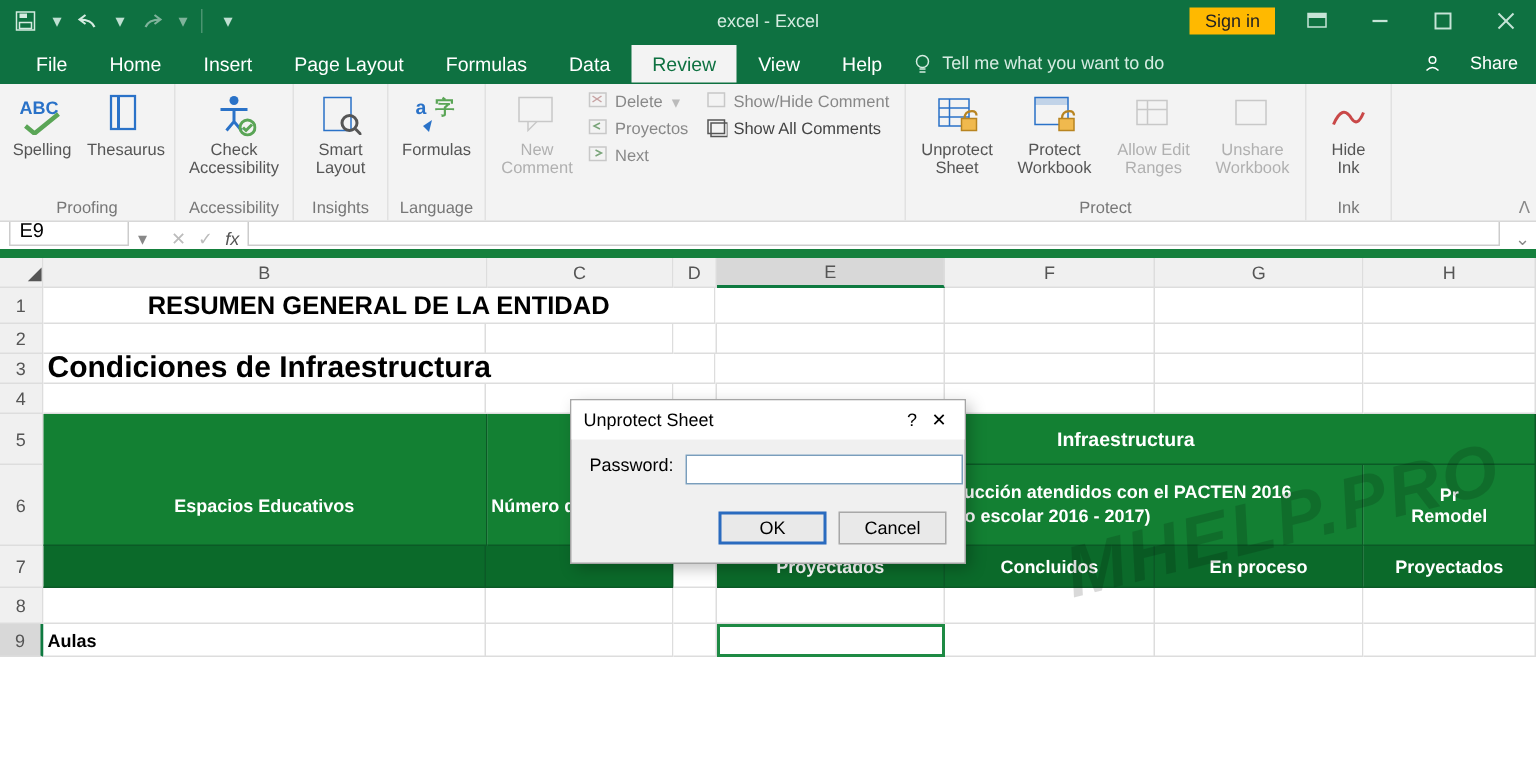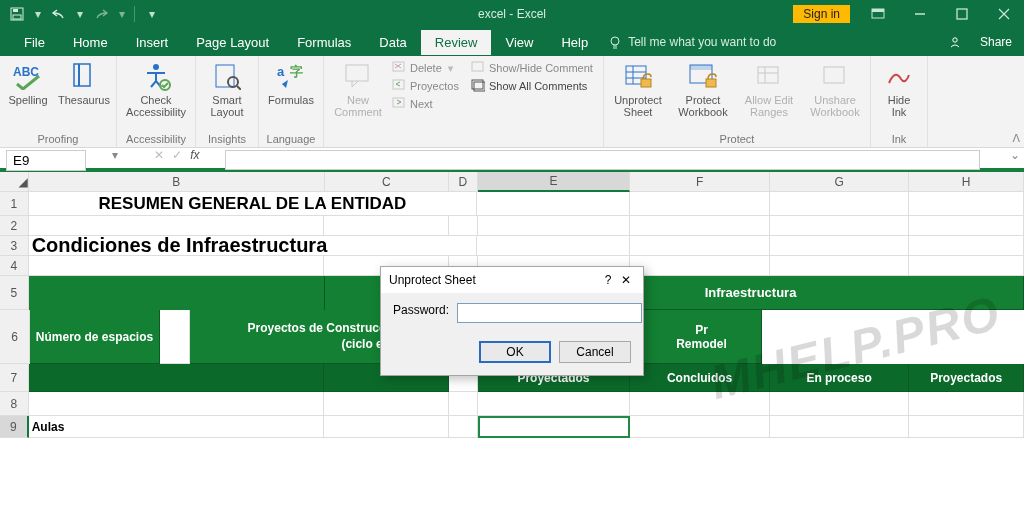--- a/index.html
+++ b/index.html
@@ -21,21 +21,21 @@
   .group { border-right: 1px solid #e1e1e1; display: flex; flex-direction: column; justify-content: space-between; padding: 4px 6px 2px 6px; }
   .group-body { display: flex; gap: 8px; align-items:flex-end;}
   .big-btn { display: flex; flex-direction: column; align-items: center; gap: 2px; width: 58px; text-align:center; line-height:1.1; color:#555;}
   .big-btn.disabled { color: #b0b0b0; }
   .big-ico { width: 32px; height: 32px; display:flex; align-items:center; justify-content:center;}
   .small-list { display:flex; flex-direction:column; gap:2px; }
   .small-item { display:flex; align-items:center; gap:4px; font-size:11px; color:#888; padding:1px 2px;}
   .small-item.enabled { color:#444; }
   .group-label { text-align: center; color: #777; font-size: 11px; padding-top:1px;}
   .ribbon-collapse { position:absolute; right:4px; bottom:2px; color:#888; font-size:11px;}
-  .namebar { height: 24px; border-bottom:4px solid #15803d; display:flex; align-items:flex-start; font-size:12px;gap:20px; }
+  .namebar { height: 24px; border-bottom:6px solid #15803d; display:flex; align-items:flex-end; font-size:12px; }
   .namebox { width:80px; border:1px solid #ccc; padding:2px 6px; margin:2px 2px 2px 6px; background:#fff;}
   .nb-dd { width:14px; color:#888; text-align:center;}
   .fx-area { display:flex; align-items:center; gap:8px; margin-left:12px; color:#bcbcbc;}
   .fx-input { flex:1; border:1px solid #ccc; height:20px; margin:2px 6px 2px 6px; background:#fff;}
   .sheet { position:relative; }
   .col-head-row { display:flex; height:20px; font-size:12px; color:#555; }
   .rowhead-spacer { width:30px; border-right:1px solid #ddd; border-bottom:1px solid #ddd; background:#f0f0f0; display:flex; align-items:center; justify-content:flex-end;}
   .colhead { border-right:1px solid #ddd; border-bottom:1px solid #ddd; background:#f0f0f0; display:flex; align-items:center; justify-content:center; }
   .colhead.sel { background:#d8d8d8; border-bottom:2px solid #0e7a40;}
   .data-row { display:flex; height:20px; font-size:12px; }
@@ -413,20 +413,21 @@
     <div class="rowhead">5</div>
     <div class="cell greenhdr" style="width:310px;border-bottom:none"></div>
     <div class="cell greenhdr" style="width:130px;border-bottom:none"></div>
     <div class="cell" style="width:
     30px"></div>
     <div class="cell greenhdr" style="width:572px;font-size:13px">Infraestructura</div>
   </div>
 
   <div class="data-row tall">
     <div class="rowhead">6</div>
+    <div class="cell greenhdr" style="width:310px">Espacios Educativos</div>
     <div class="cell greenhdr" style="width:130px">Número de espacios</div>
     <div class="cell" style="width:30px"></div>
     <div class="cell greenhdr" style="width:452px;white-space:normal;line-height:1.3;padding:4px">
         <span style="white-space:pre-line">Proyectos de Construcción atendidos con el PACTEN 2016
 (ciclo escolar 2016 - 2017)</span>
       </div>
     <div class="cell greenhdr" style="width:120px;flex-direction:column;white-space:normal">
         <span>Pr</span>
         <span>Remodel</span>
       </div>

